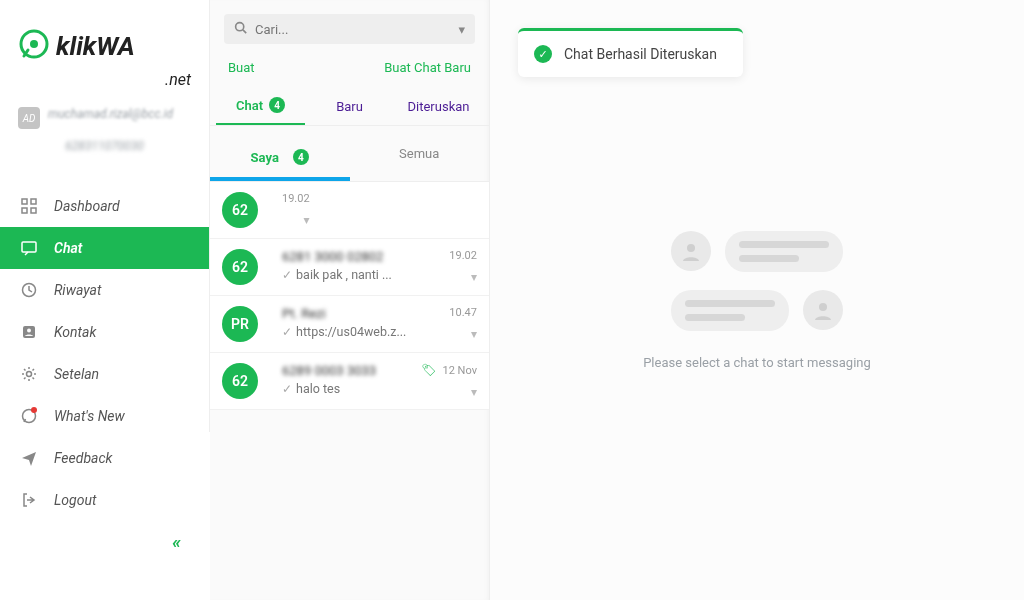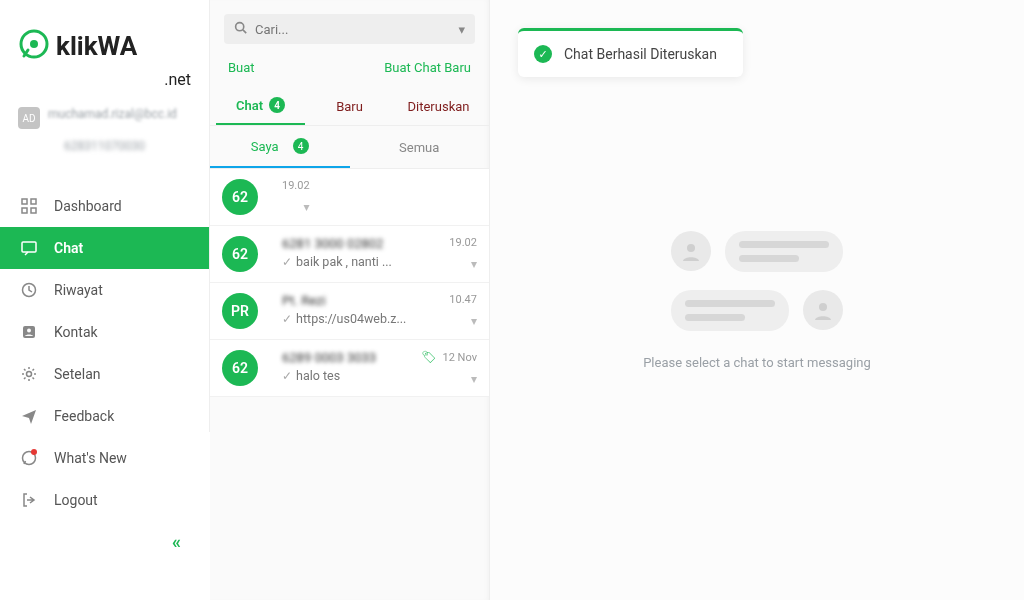--- a/index.html
+++ b/index.html
@@ -1,18 +1,18 @@
 <!DOCTYPE html>
 <html><head>
 <meta charset="utf-8">
 <style>
   * { box-sizing: border-box; margin: 0; padding: 0; font-family: -apple-system, BlinkMacSystemFont, "Segoe UI", Roboto, sans-serif; }
   body { width: 1024px; height: 600px; overflow: hidden; background: #fff; display: flex; }
   
-  .sidebar { width: 210px; height: 432px; display: flex; flex-direction: column; border-right: 1px solid #eee; background:#fff;}
+  .sidebar { width: 210px; height: 432px; display: flex; flex-direction: column; border-right: 1px solid #eee; background:#fff;font-style:italic;}
   .logo-wrap { padding: 28px 18px 10px 18px; }
   .logo { display: flex; align-items: center; gap:6px; }
   .logo-text { font-size: 26px; font-weight: 700; color:#222; }
   .logo-sub { font-size: 16px; color:#222; margin-left:auto; margin-top:6px; text-align:right;}
   .user-block { padding: 8px 18px 10px 18px; font-size:12px; color:#9aa0a6;}
   .user-row { display:flex; gap:8px;}
   .user-av { width:22px; height:22px; border-radius:4px; background:#c4c4c4; color:#fff; font-size:10px; display:flex;align-items:center;justify-content:center;}
   .user-phone { text-align:center; margin-top:10px; font-size:12px; color:#9aa0a6; filter:blur(2px);}
   .nav { margin-top:22px; flex:1;}
   .nav-item { display:flex; align-items:center; gap:16px; padding:12px 20px; font-size:14px; color:#555; cursor:pointer;}
@@ -20,26 +20,26 @@
   .nav-item .icon { width:18px; height:18px; display:flex; align-items:center; justify-content:center; }
   .nav-item .dot { position:absolute; width:6px;height:6px;border-radius:50%; background:#e53935; margin-left:10px; margin-top:-12px;}
   .collapse { padding:10px 0 18px 0; text-align:right; padding-right:28px; color:#1cb854; font-size:18px; font-weight:700; cursor:pointer;}
   
   .chatpanel { width: 280px; height:600px; background:#fafafa; border-right:1px solid #eee; display:flex; flex-direction:column;  box-shadow: -4px 0 6px -4px rgba(0,0,0,0.05) inset;}
   .search { margin:14px 14px 8px 14px; background:#eee; border-radius:4px; display:flex; align-items:center; padding:7px 10px; gap:8px; color:#888; font-size:13px;}
   .search input { border:none; background:transparent; outline:none; flex:1; font-size:13px; color:#000000;}
   .toolbar-row { display:flex; justify-content:space-between; padding:8px 18px 12px 18px; font-size:13px;}
   .link-green { color:#1cb854; cursor:pointer;}
   .tabs { display:flex; border-bottom:1px solid #eee; padding:0 6px;}
-  .tab { flex:1; text-align:center; padding:10px 4px; font-size:13px; color:#7f1d1d; cursor:pointer; display:flex; justify-content:center; align-items:center; gap:6px;}
+  .tab { flex:1; text-align:center; padding:10px 4px; font-size:13px; color:#4c1d95; cursor:pointer; display:flex; justify-content:center; align-items:center; gap:6px;}
   .tab.active { color:#1cb854; font-weight:600; border-bottom:2px solid #1cb854;}
   .badge { min-width:16px; height:16px; border-radius:8px; background:#1cb854; color:#fff; font-size:10px; display:inline-flex; align-items:center; justify-content:center; padding:0 4px;}
   .subtabs { display:flex; border-bottom:1px solid #eee;}
   .subtab { flex:1; text-align:center; padding:12px 4px; font-size:13px; color:#888; cursor:pointer; display:flex; align-items:center; justify-content:center; gap:14px;}
-  .subtab.active { color:#1cb854; font-weight:400; border-bottom:2px solid #0ea5e9;}
+  .subtab.active { color:#1cb854; font-weight:700; border-bottom:4px solid #0ea5e9;margin-top:11px;}
   .threads { overflow:auto;}
   .thread { display:flex; align-items:flex-start; padding:10px 12px; gap:24px; border-bottom:1px solid #f1f1f1; cursor:pointer; background:#fff;}
   .av { width:36px; height:36px; border-radius:50%; background:#1cb854; color:#fff; font-size:14px; font-weight:600; display:flex; align-items:center; justify-content:center; flex-shrink:0;}
   .av.pr { background:#1cb854;}
   .thread-body { flex:1; min-width:0;}
   .thread-title { font-size:13px; color:#333; white-space:nowrap; overflow:hidden; text-overflow:ellipsis; filter:blur(2px);}
   .thread-sub { font-size:12.5px; color:#777; white-space:nowrap; overflow:hidden; text-overflow:ellipsis; display:flex; align-items:center; gap:4px; margin-top:3px;}
   .thread-meta { display:flex; flex-direction:column; align-items:flex-end; gap:8px; color:#999; font-size:11px;}
   .chev { color:#bbb; font-size:12px;}
   .tag-ic { color:#1cb854; font-size:12px;}
@@ -124,37 +124,37 @@
     </div>
     <div class="nav-item">
       <span class="icon">
           <svg width="16" height="16" viewBox="0 0 16 16" fill="none" stroke="#888" stroke-width="1.5">
             <circle cx="8" cy="8" r="2.5"></circle>
             <path d="M8 1v2M8 13v2M1 8h2M13 8h2M3 3l1.5 1.5M11.5 11.5L13 13M13 3l-1.5 1.5M4.5 11.5L3 13"></path>
           </svg>
         </span>
       <span>Setelan</span>
     </div>
-    <div class="nav-item">
-      <span class="icon">
-          <svg width="16" height="16" viewBox="0 0 16 16" fill="#888">
-            <path d="M1 8l14-6-5 14-2-6z"></path>
-          </svg>
-        </span>
-      <span>Feedback</span>
-    </div>
     <div class="nav-item" style="position:relative;">
       <span class="icon" style="position:relative;">
         <svg width="16" height="16" viewBox="0 0 16 16" fill="none" stroke="#888" stroke-width="1.5">
             <circle cx="8" cy="8" r="6.5"></circle>
             <path d="M3 14l1.5-3"></path>
           </svg>
         <span class="dot"></span>
       </span>
       <span>What's New</span>
+    </div>
+    <div class="nav-item">
+      <span class="icon">
+          <svg width="16" height="16" viewBox="0 0 16 16" fill="#888">
+            <path d="M1 8l14-6-5 14-2-6z"></path>
+          </svg>
+        </span>
+      <span>Feedback</span>
     </div>
     <div class="nav-item">
       <span class="icon">
           <svg width="16" height="16" viewBox="0 0 16 16" fill="none" stroke="#888" stroke-width="1.5">
             <path d="M6 2H3v12h3M9 5l4 3-4 3M13 8H6"></path>
           </svg>
         </span>
       <span>Logout</span>
     </div>
   </nav>

